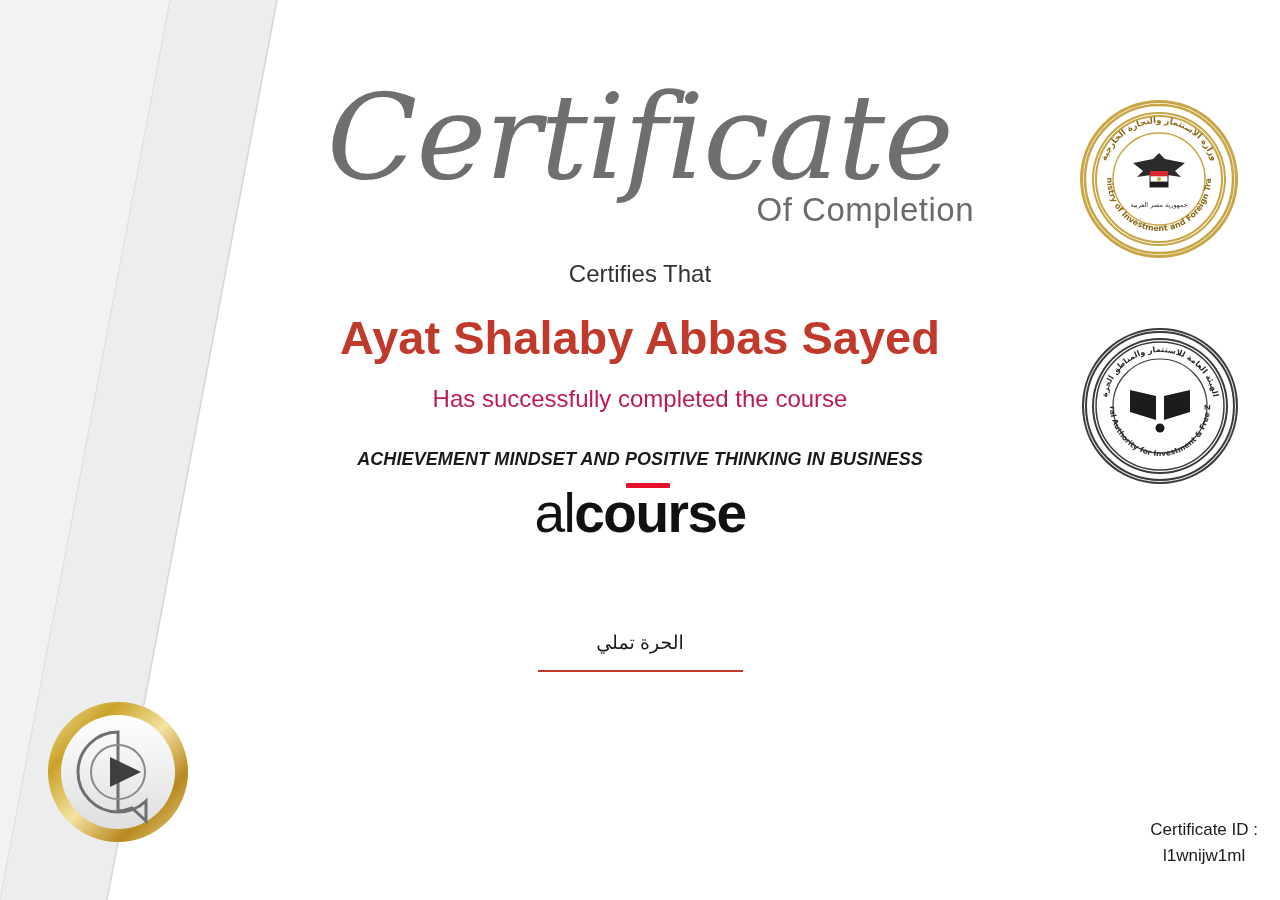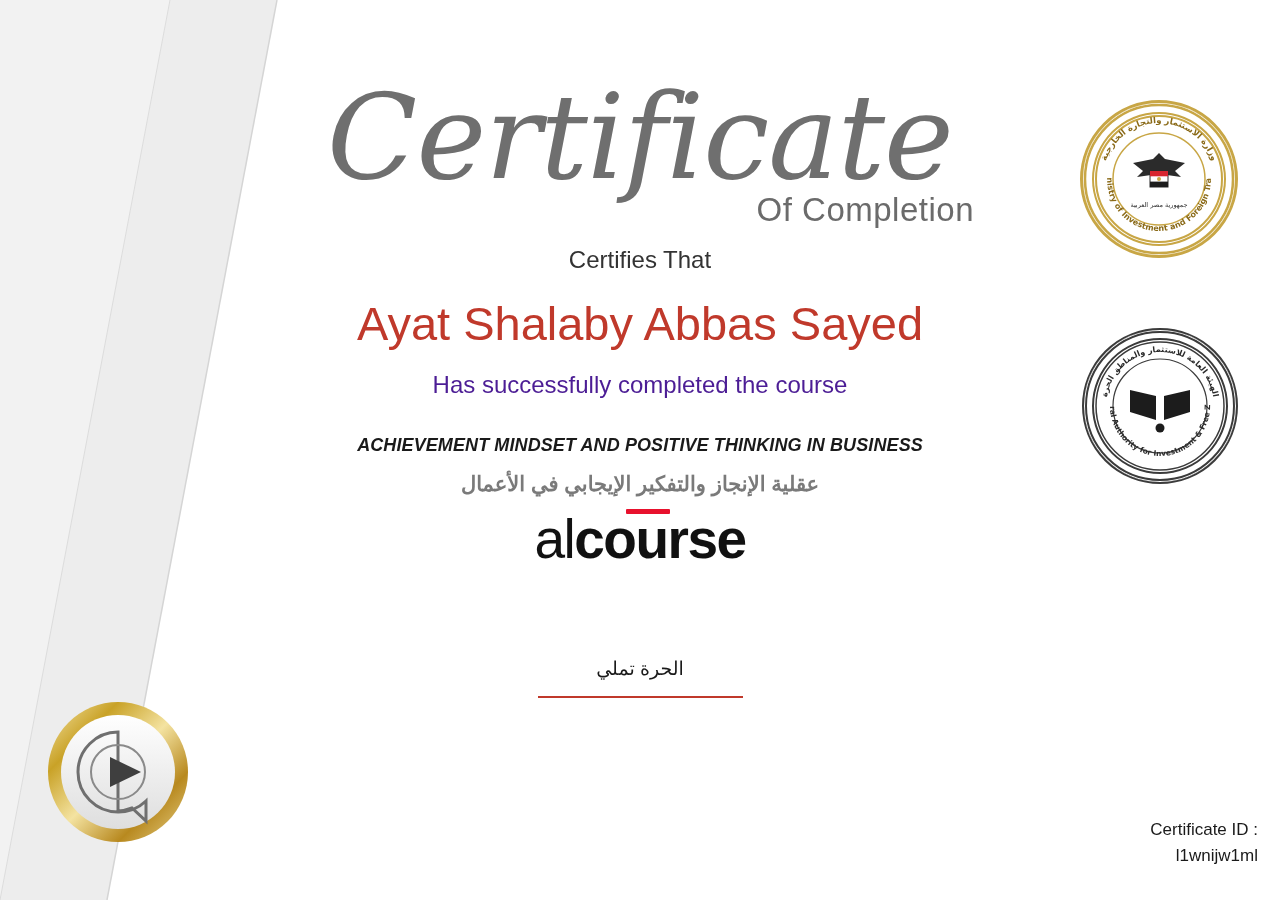--- a/index.html
+++ b/index.html
@@ -76,35 +76,35 @@
     font-family: "Liberation Sans", sans-serif;
     font-size: 33px;
     color: #6b6b6b;
     margin-top: -8px;
     padding-right: 6px;
     text-align: right;
     letter-spacing: 0.5px;
   }
 
   .certifies {
-    margin-top: 20px;
+    margin-top: 34px;
     font-size: 24px;
     color: #333333;
   }
   .student-name {
     margin-top: 22px;
     font-size: 47px;
     color: #c0392b;
-    font-weight: 400;
+    font-weight: 700;
     letter-spacing: 0px;
   }
   .completed-line {
     margin-top: 20px;
     font-size: 24px;
-    color: #4c1d95;
+    color: #be185d;
   }
   .course-en {
     margin-top: 36px;
     font-size: 18px;
     font-weight: bold;
     color: #1a1a1a;
     letter-spacing: 0.1px;
     font-style: italic;
   }
   .course-ar {
@@ -158,21 +158,21 @@
     height: 2px;
     background: #c0392b;
     margin: 16px auto 0 auto;
   }
 
   
   .cert-id {
     position: absolute;
     right: 22px;
     bottom: 32px;
-    text-align: right;
+    text-align: center;
     font-size: 17px;
     color: #1a1a1a;
     line-height: 1.5;
   }
 
   
   .seal {
     position: absolute;
     border-radius: 50%;
   }
@@ -249,21 +249,20 @@
   </div>
 
   <div class="certifies">Certifies That</div>
 
   <div class="student-name">Ayat Shalaby Abbas Sayed</div>
 
   <div class="completed-line">Has successfully completed the course</div>
 
   <div class="course-en">ACHIEVEMENT MINDSET AND POSITIVE THINKING IN BUSINESS</div>
 
-  <div class="course-ar">عقلية الإنجاز والتفكير الإيجابي في الأعمال</div>
 
 
   <div class="brand">
     <div class="brand-text"><span class="thin">al</span><span>course</span></div>
     <div class="brand-bar"></div>
   </div>
 
   <div class="sig-wrap">
     <div class="sig-name">الحرة تملي</div>
     <div class="sig-line"></div>

